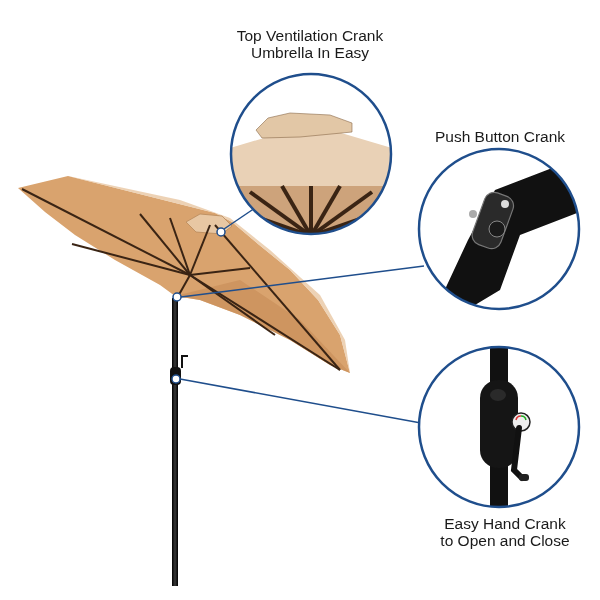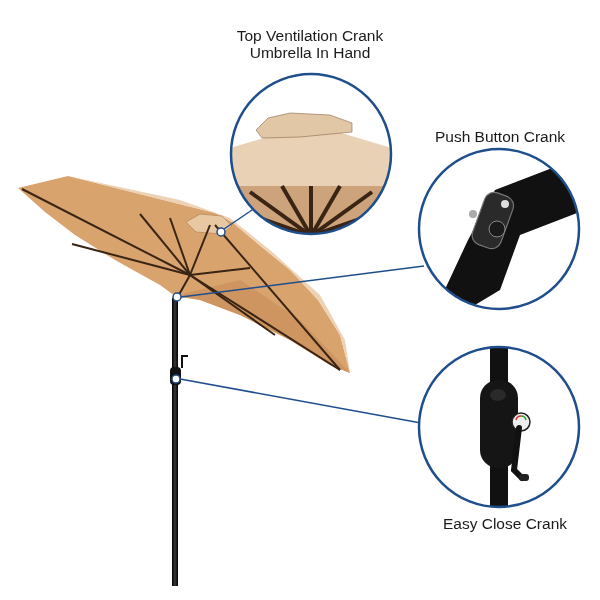--- a/index.html
+++ b/index.html
@@ -6,29 +6,30 @@
   body { width:600px; height:600px; position:relative; overflow:hidden;
          font-family:"Liberation Sans", "DejaVu Sans", sans-serif; }
   .label { position:absolute; color:#1a1a1a; font-size:15.5px; line-height:17px; text-align:center; white-space:nowrap; }
   #art { position:absolute; left:0; top:0; }
 </style>
 </head>
 <body>
 
 <div class="label" style="left:210px; top:27px; width:200px;">
   <div>Top Ventilation Crank</div>
-  <div>Umbrella In Hand</div>
+  <div>Umbrella In Easy</div>
 </div>
 
 <div class="label" style="left:420px; top:128px; width:160px;">
   <div>Push Button Crank</div>
 </div>
 
 <div class="label" style="left:415px; top:515px; width:180px;">
-  <div>Easy Close Crank</div>
+  <div>Easy Hand Crank</div>
+  <div>to Open and Close</div>
 </div>
 
 <svg id="art" width="600" height="600" viewBox="0 0 600 600">
   <defs>
     <clipPath id="c1">
         <circle cx="311" cy="154" r="80"></circle>
       </clipPath>
     <clipPath id="c2">
         <circle cx="499" cy="229" r="80"></circle>
       </clipPath>

